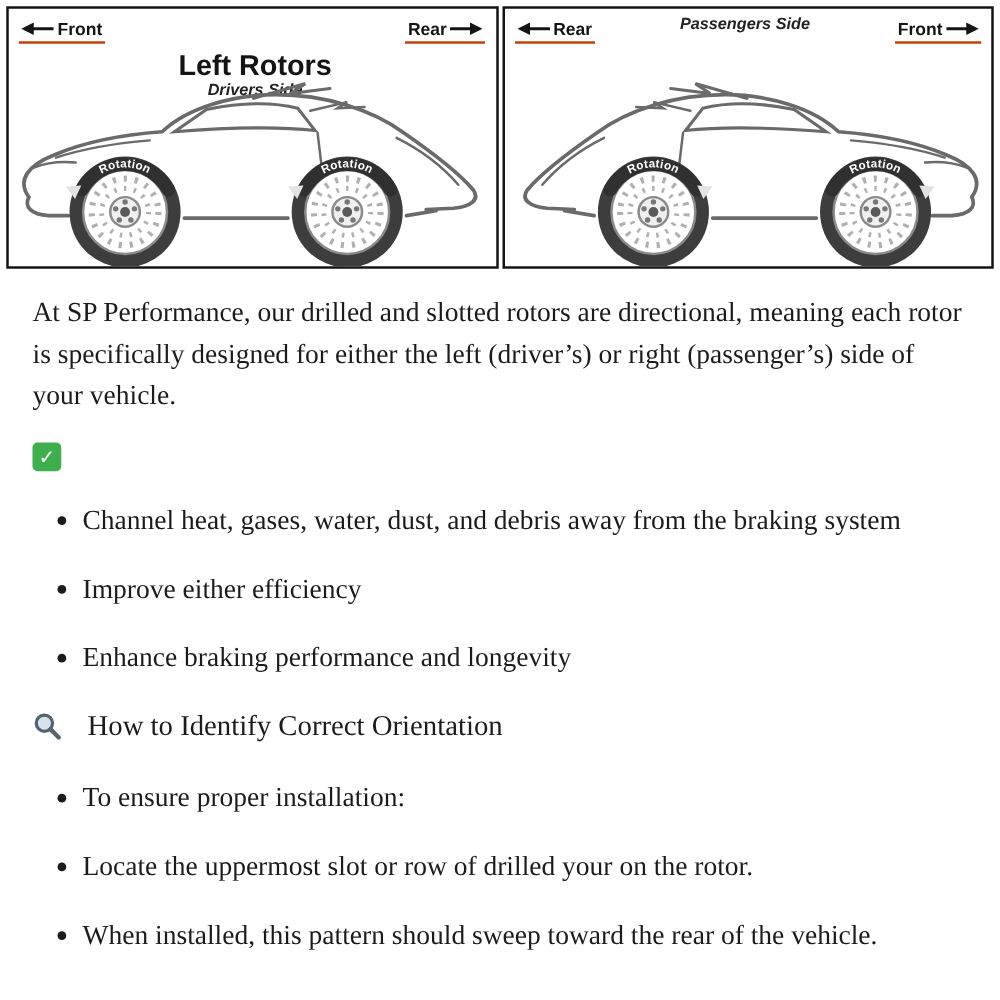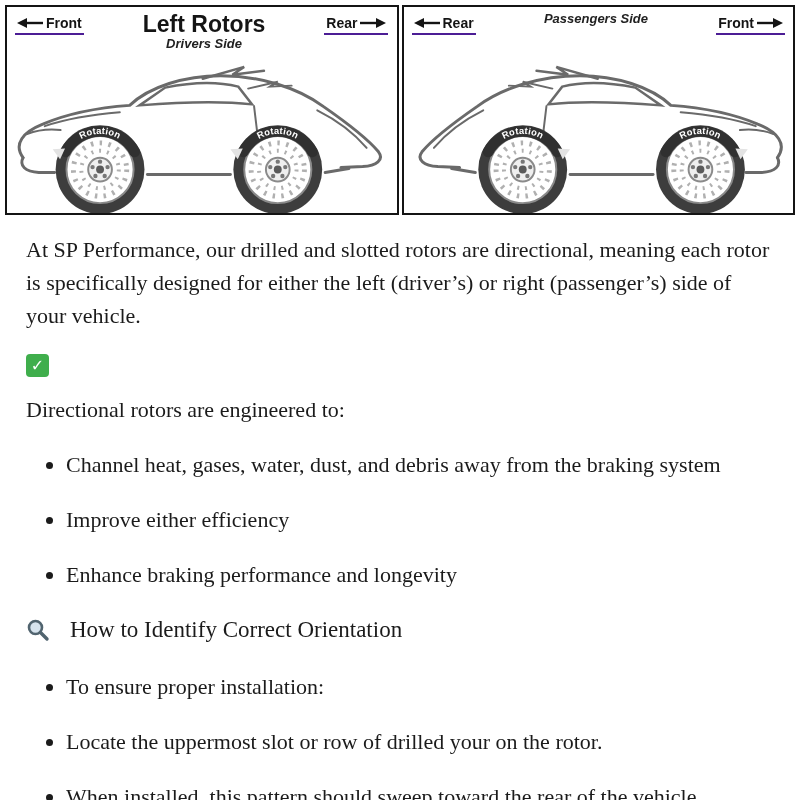--- a/index.html
+++ b/index.html
@@ -17,24 +17,24 @@
     position:relative; background:#fff; overflow:hidden;
   }
   .panel-header {
     display:flex; justify-content:space-between; align-items:flex-start;
     padding:5px 8px 0 8px;
   }
   .dir {
     display:flex; align-items:center; gap:3px;
     font-family:"Liberation Sans", sans-serif;
     font-weight:bold; font-size:14px; color:#141414;
-    border-bottom:2px solid #4c1d95; padding:0 2px 2px 2px; margin-top:3px;
+    border-bottom:2px solid #c2410c; padding:0 2px 2px 2px; margin-top:3px;
   }
   .titlebox { text-align:center; font-family:"Liberation Sans", sans-serif; line-height:1.1; }
-  .panel-title { font-weight:bold; font-size:23px; color:#141414; }
+  .panel-title { font-weight:bold; font-size:23px; color:#141414;margin-top:28px; }
   .panel-subtitle { font-weight:bold; font-style:italic; font-size:13px; color:#222; }
   .car-svg { position:absolute; left:0; right:0; bottom:0; width:100%; height:156px; display:block; }
 
   
   .content { padding:16px 26px 0 26px; font-size:22px; line-height:1.5; }
   .intro { margin:2px 0 14px 0; }
   .section-heading {
     font-size:23px; margin:22px 0 16px 0; font-weight:bold;
     display:flex; align-items:center; gap:10px;
   }
@@ -220,21 +220,20 @@
 </div>
 
 <main class="content">
 
   <p class="intro">At SP Performance, our drilled and slotted rotors are directional, meaning each rotor is specifically designed for either the left (driver’s) or right (passenger’s) side of your vehicle.</p>
 
   <h2 class="section-heading">
     <span class="check-icon">✓</span>
   </h2>
 
-  <p class="lead">Directional rotors are engineered to:</p>
 
   <ul class="bullets">
     <li>Channel heat, gases, water, dust, and debris away from the braking system</li>
     <li>Improve either efficiency</li>
     <li>Enhance braking performance and longevity</li>
   </ul>
 
   <h2 class="section-heading regular">
     <span class="magnifier-icon">
       <svg width="24" height="24" viewBox="0 0 24 24">

